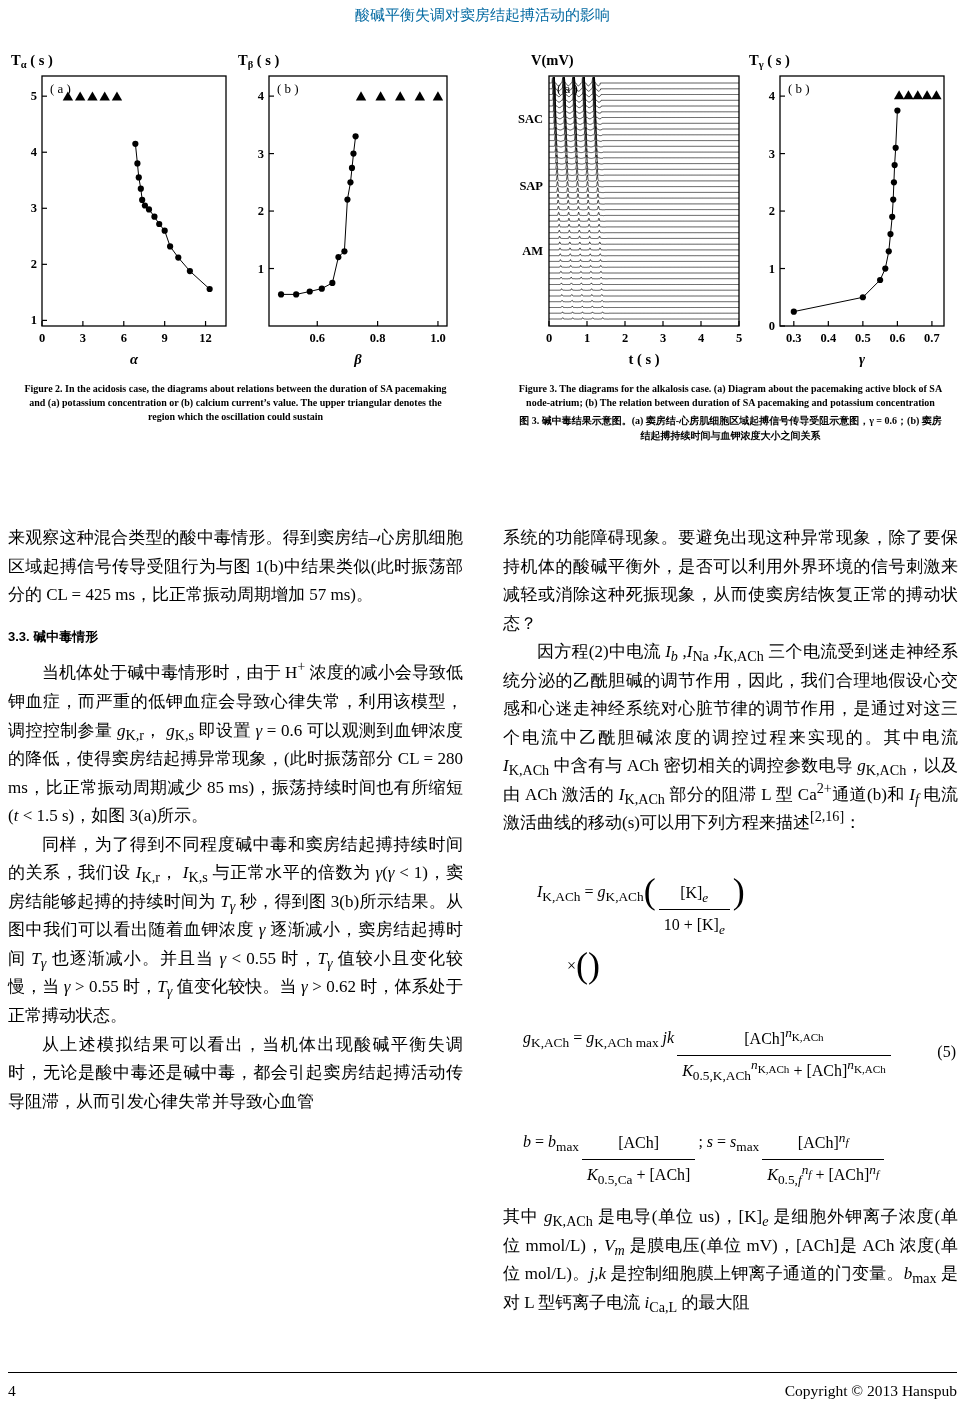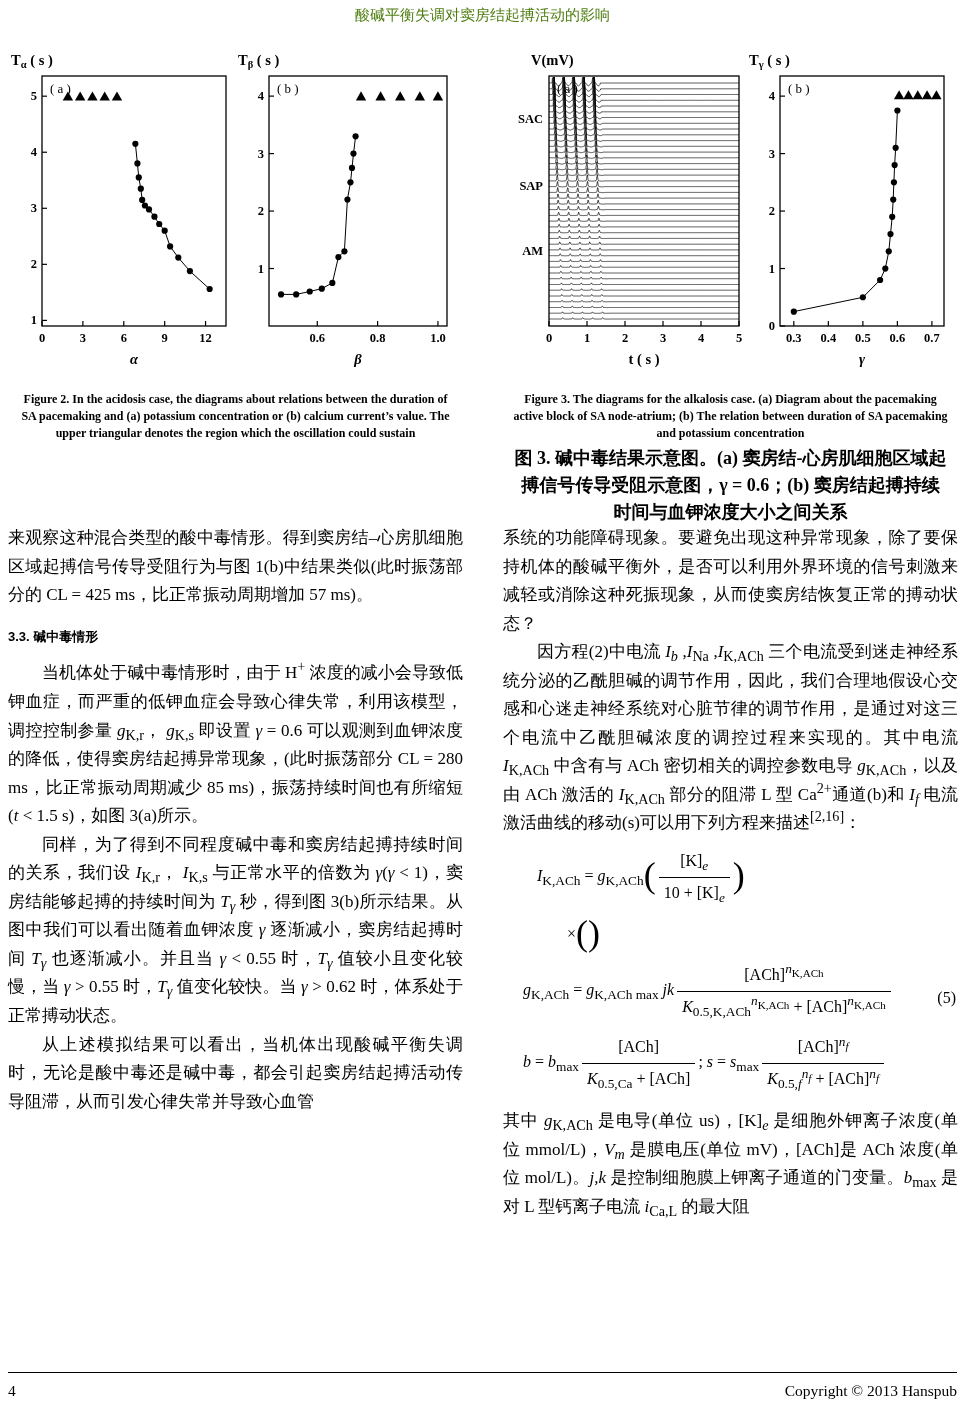--- a/index.html
+++ b/index.html
@@ -1,49 +1,49 @@
 <!DOCTYPE html>
 <html><head>
 <meta charset="utf-8">
 <style>
   html,body{margin:0;padding:0;background:#e8e8e8;}
   .page{position:relative;width:965px;height:1414px;background:#ffffff;margin:0 auto;
         font-family:"Liberation Serif",serif;color:#000;overflow:hidden;}
   .header-title{position:absolute;top:6px;left:0;right:0;text-align:center;
-        font-size:15px;color:#4d7c0f;}
+        font-size:15px;color:#0369a1;}
   .figure-block{position:absolute;top:50px;}
   #fig2-block{left:8px;width:455px;}
   #fig3-block{left:503px;width:455px;}
   .plots-row{display:flex;align-items:flex-start;}
   svg{display:block;}
   svg text{font-family:"Liberation Serif",serif;fill:#000;}
   .tick{font-size:12.5px;font-weight:bold;}
   .axlab{font-size:14.5px;font-weight:bold;}
   .panel{font-size:13px;}
   .region{font-size:12.5px;font-weight:bold;}
   .caption{font-weight:bold;text-align:center;margin:0 auto;}
-  .caption-en{font-size:12px;line-height:1.42;width:440px;margin-top:19px;}
-  .caption-zh{font-size:18px;line-height:1.5;width:432px;margin-top:3px;}
+  .caption-en{font-size:10px;line-height:1.42;width:440px;margin-top:10px;}
+  .caption-zh{font-size:10px;line-height:1.5;width:432px;margin-top:3px;}
   .column{position:absolute;top:524px;width:455px;font-size:17px;line-height:1.68;
         text-align:justify;}
   #left-col{left:8px;}
   #right-col{left:503px;}
   p.body-para{margin:0;text-indent:2em;}
   p.noindent{text-indent:0;}
   h3.section{font-family:"Liberation Sans",sans-serif;font-size:13px;font-weight:bold;
         margin:16px 0 12px 0;}
   .equation{position:relative;margin:10px 0 12px 0;font-size:16px;}
   .eqline{margin:8px 0 14px 34px;}
   .eqline.eq2{margin-left:64px;}
   .eqline.eq3{margin-left:20px;}
   .eqline.eq4{margin-left:20px;}
   .eqnum{position:absolute;right:2px;top:56%;font-size:16px;}
   .frac{display:inline-flex;flex-direction:column;vertical-align:middle;
         text-align:center;margin:0 3px;}
-  .frac > .num{border-bottom:1px solid #000;padding:0 5px 2px 5px;}
+  .frac > .num{border-bottom:1px solid #000;padding:0 5px 2px 5px;margin-top:32px;}
   .frac > .den{padding:2px 5px 0 5px;}
   .bp{font-size:225%;font-weight:normal;vertical-align:middle;line-height:0;
         position:relative;top:-2px;}
   .footer{position:absolute;left:8px;right:8px;top:1372px;border-top:1.6px solid #000;
         padding-top:9px;display:flex;justify-content:space-between;font-size:15.5px;
         background:#fff;}
   sub,sup{line-height:0;}
 </style>
 </head>
 <body>

